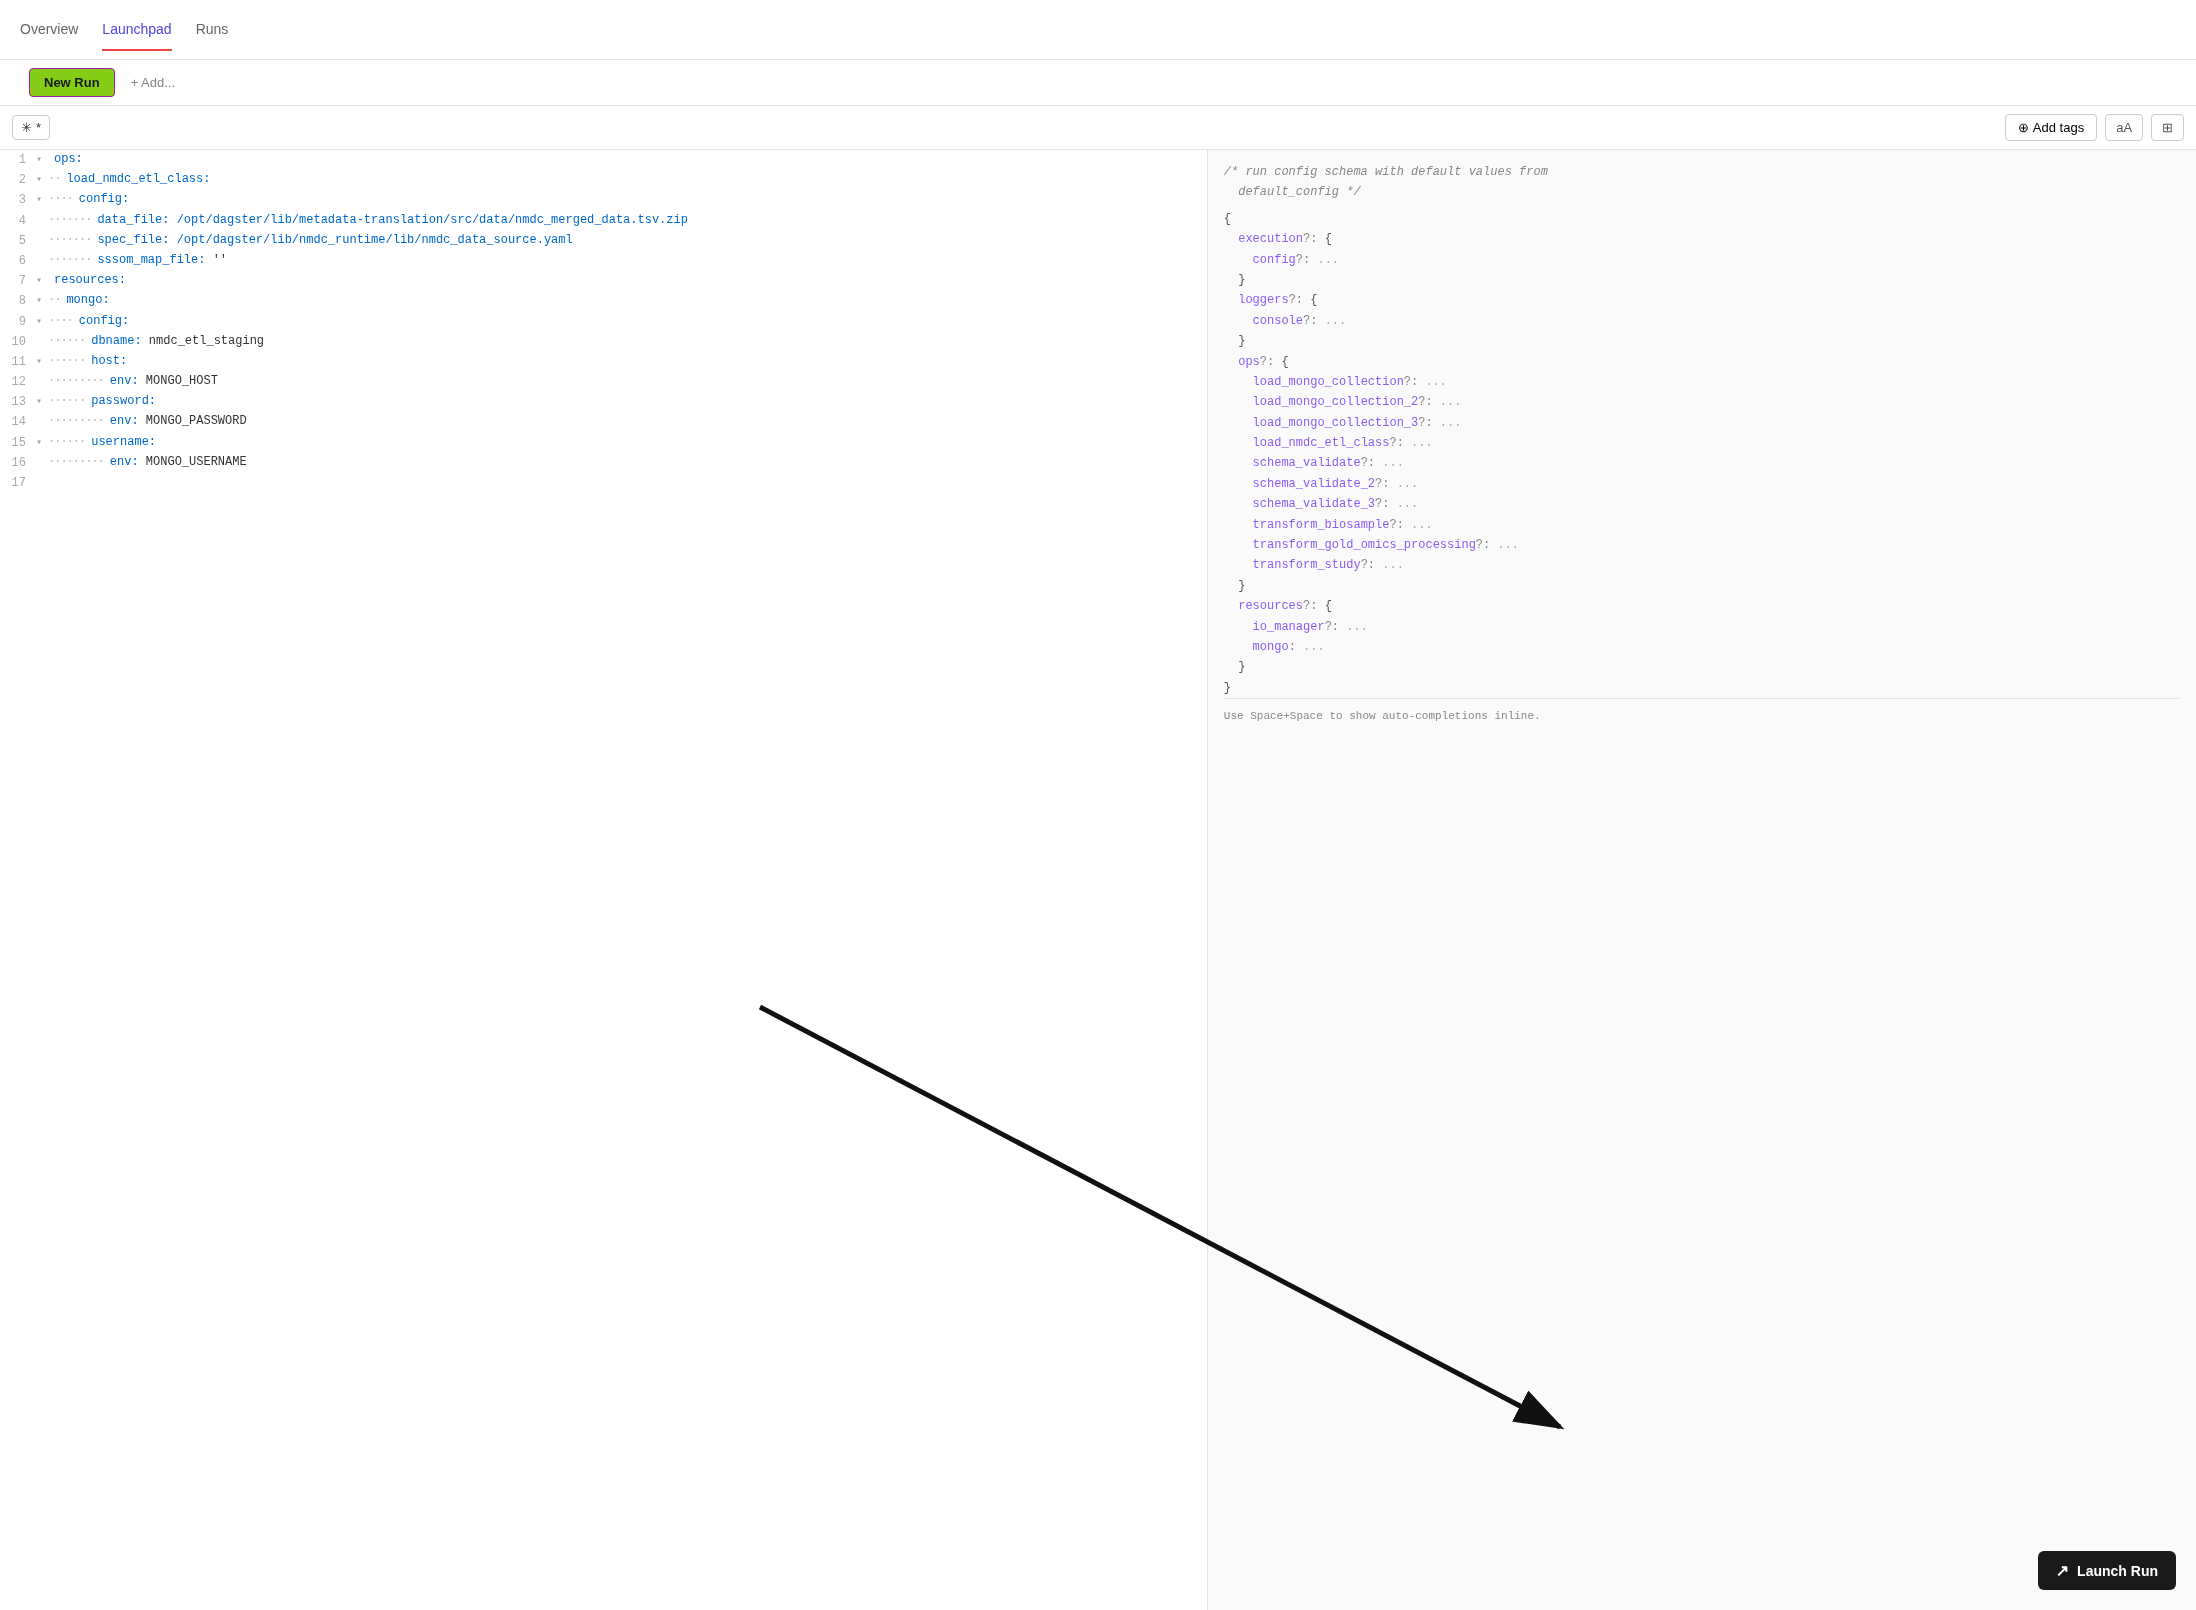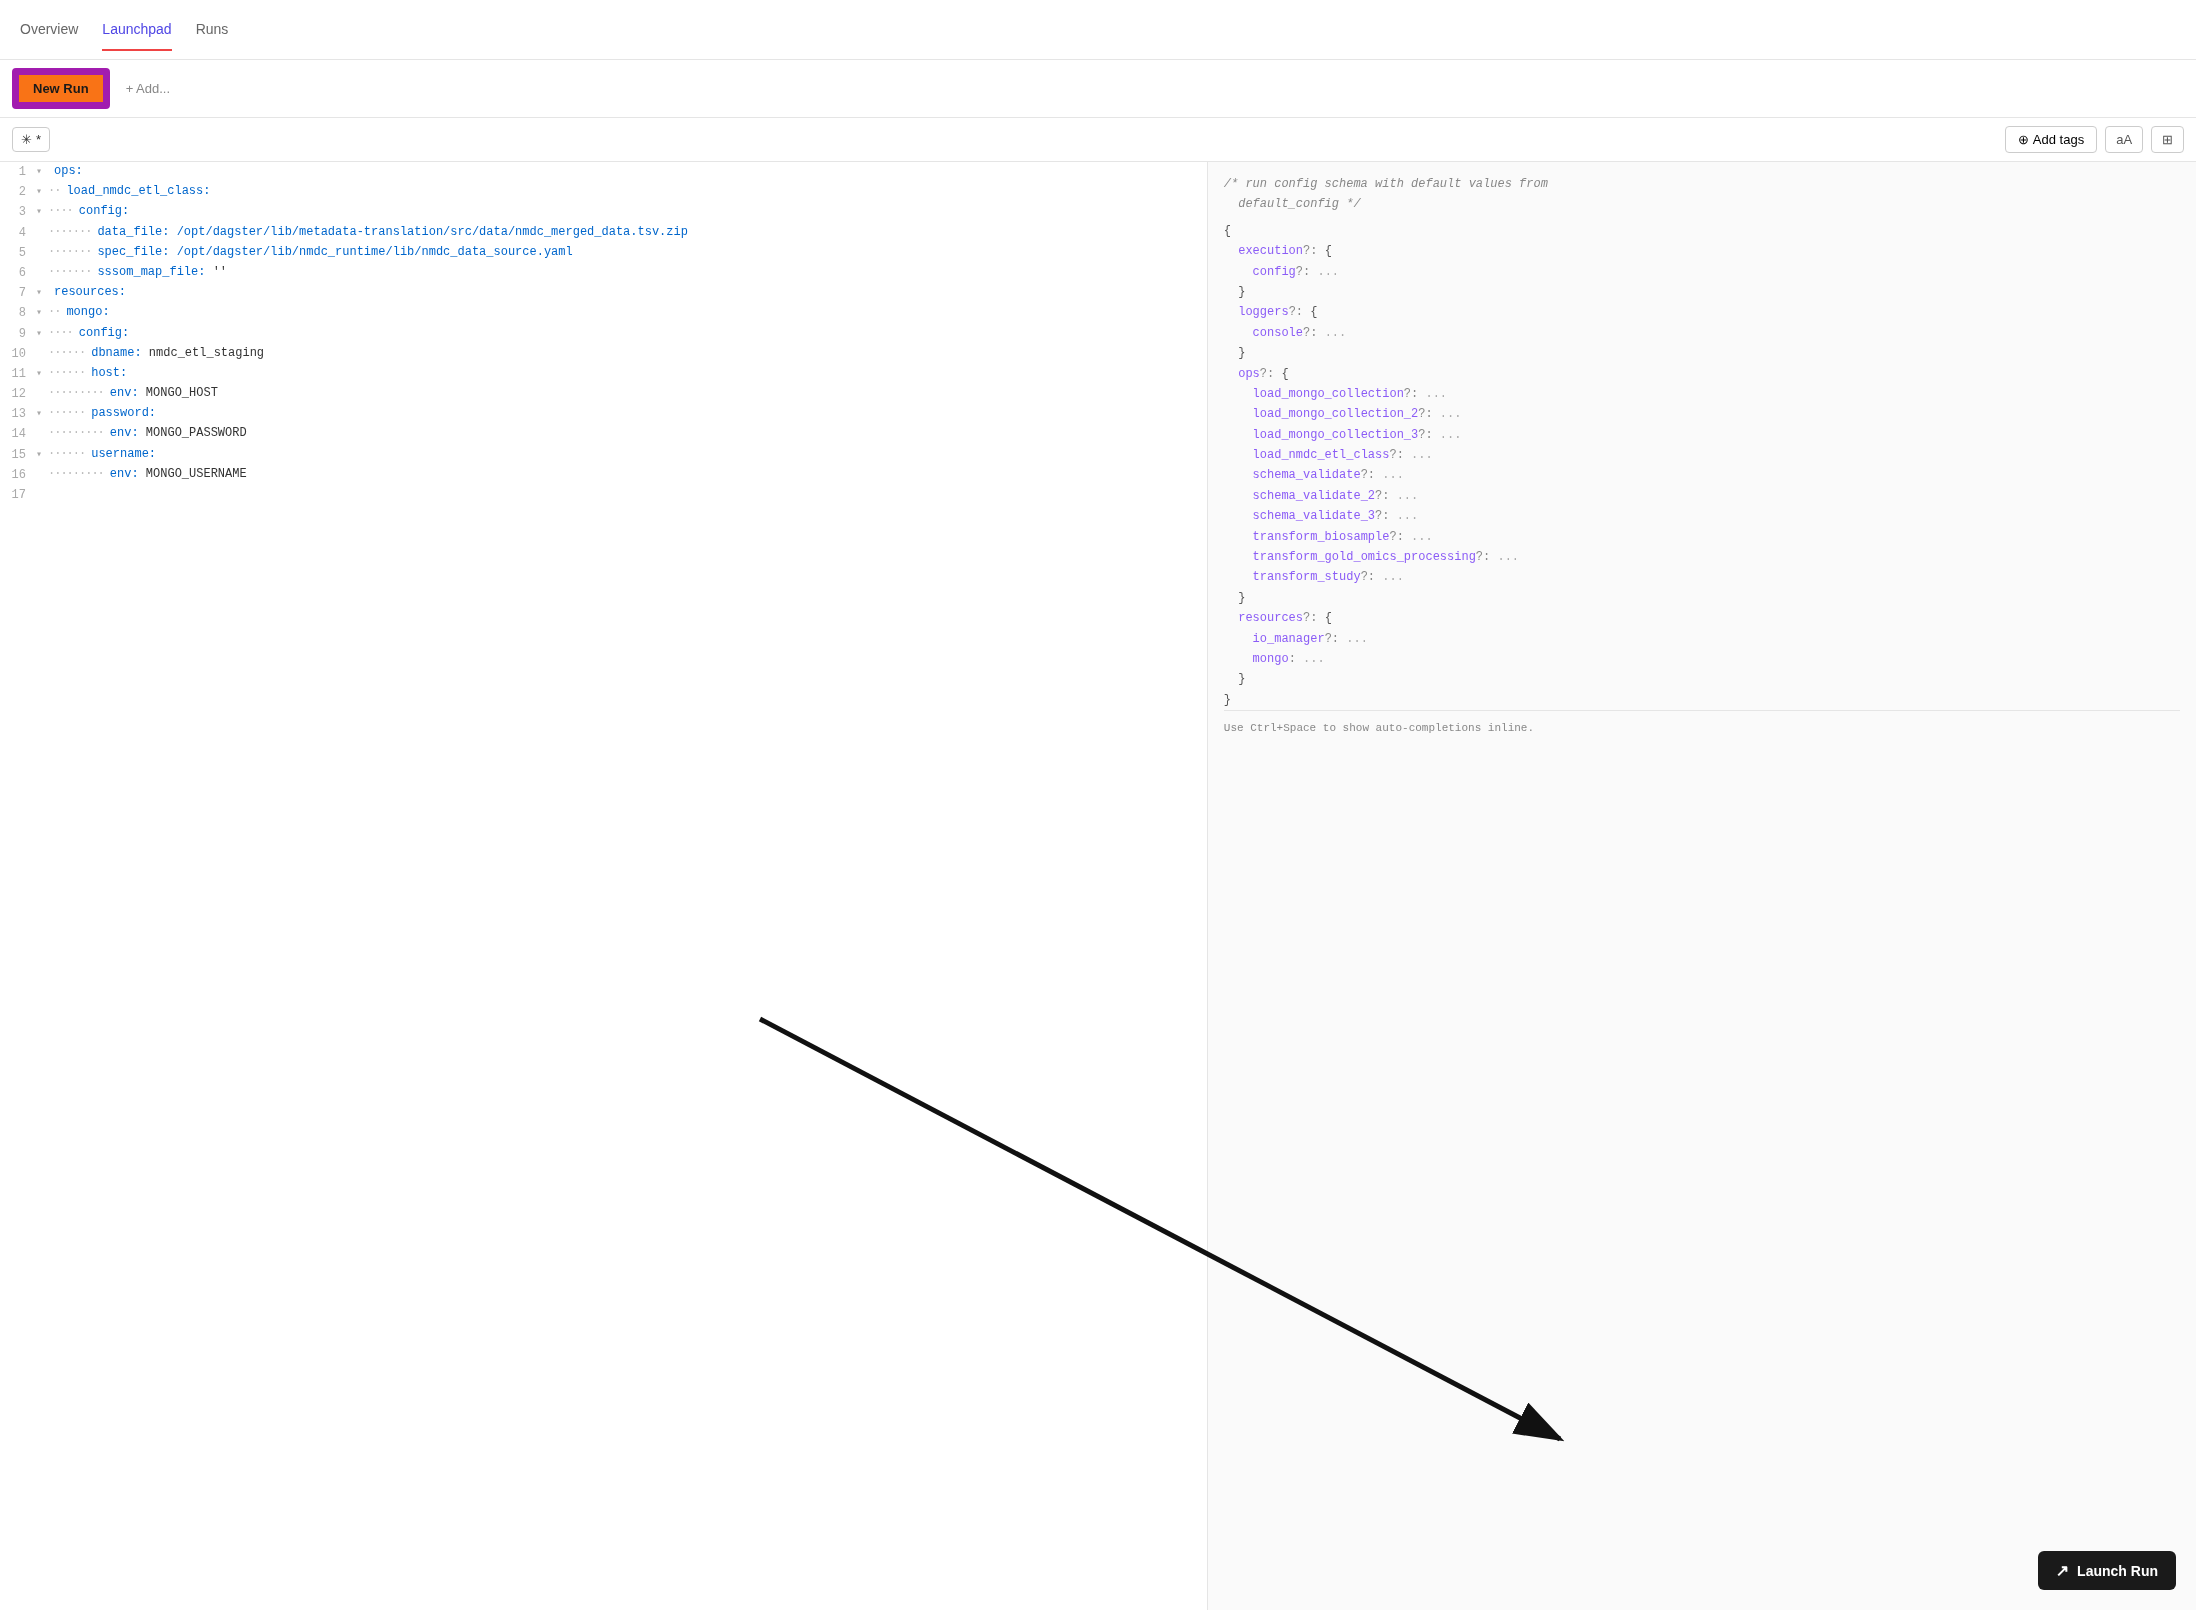--- a/index.html
+++ b/index.html
@@ -37,23 +37,24 @@
     }
     .tab-item {
       padding: 6px 14px;
       font-size: 13px;
       border-radius: 4px;
       cursor: pointer;
       border: 1px solid #d0d0d0;
       background: #fff;
     }
     .tab-item.active {
-      background: #f97316;
-      border: 7px solid #a21caf;
+      background: #84cc16;
+      border: 1px solid #a21caf;
       font-weight: 600;
+      margin-left: 17px;
     }
     .tab-add {
       padding: 6px 12px;
       font-size: 13px;
       color: #888;
       cursor: pointer;
     }
 
     
     .toolbar {
@@ -383,21 +384,21 @@
       &nbsp;&nbsp;&nbsp;&nbsp;<span class="schema-key">transform_biosample</span><span class="schema-optional">?:</span> <span class="schema-ellipsis">...</span><br>
       &nbsp;&nbsp;&nbsp;&nbsp;<span class="schema-key">transform_gold_omics_processing</span><span class="schema-optional">?:</span> <span class="schema-ellipsis">...</span><br>
       &nbsp;&nbsp;&nbsp;&nbsp;<span class="schema-key">transform_study</span><span class="schema-optional">?:</span> <span class="schema-ellipsis">...</span><br>
       &nbsp;&nbsp;<span class="schema-brace">}</span><br>
       &nbsp;&nbsp;<span class="schema-key">resources</span><span class="schema-optional">?:</span> <span class="schema-brace">{</span><br>
       &nbsp;&nbsp;&nbsp;&nbsp;<span class="schema-key">io_manager</span><span class="schema-optional">?:</span> <span class="schema-ellipsis">...</span><br>
       &nbsp;&nbsp;&nbsp;&nbsp;<span class="schema-key">mongo</span><span class="schema-hint">:</span> <span class="schema-ellipsis">...</span><br>
       &nbsp;&nbsp;<span class="schema-brace">}</span><br>
       <span class="schema-brace">}</span>
     </div>
-    <div class="schema-footer">Use Ctrl+Space to show auto-completions inline.</div>
+    <div class="schema-footer">Use Space+Space to show auto-completions inline.</div>
   </div>
 
   <svg class="arrow-overlay" viewBox="0 0 1098 580" xmlns="http://www.w3.org/2000/svg">
     <defs>
       <marker id="arrowhead" markerWidth="10" markerHeight="7" refX="9" refY="3.5" orient="auto">
         <polygon points="0 0, 10 3.5, 0 7" fill="#111"></polygon>
       </marker>
     </defs>
     <line x1="380" y1="350" x2="780" y2="560" stroke="#111" stroke-width="2.5" marker-end="url(#arrowhead)"></line>
   </svg>

